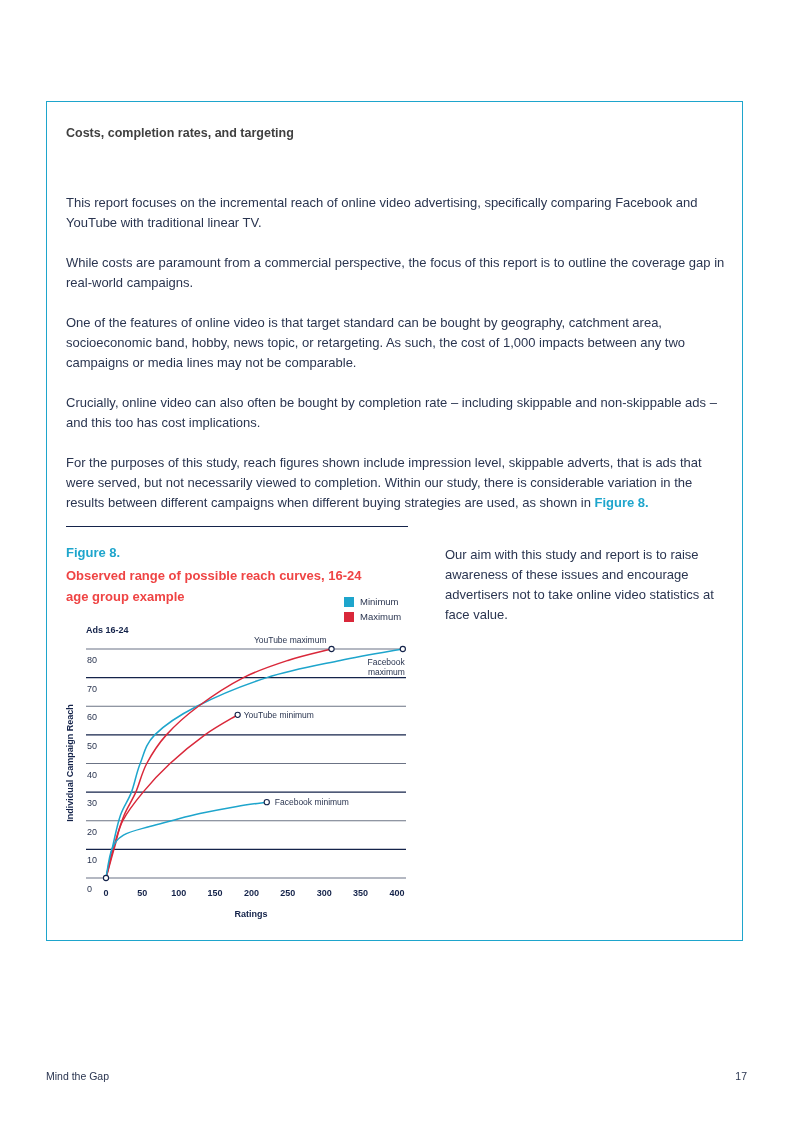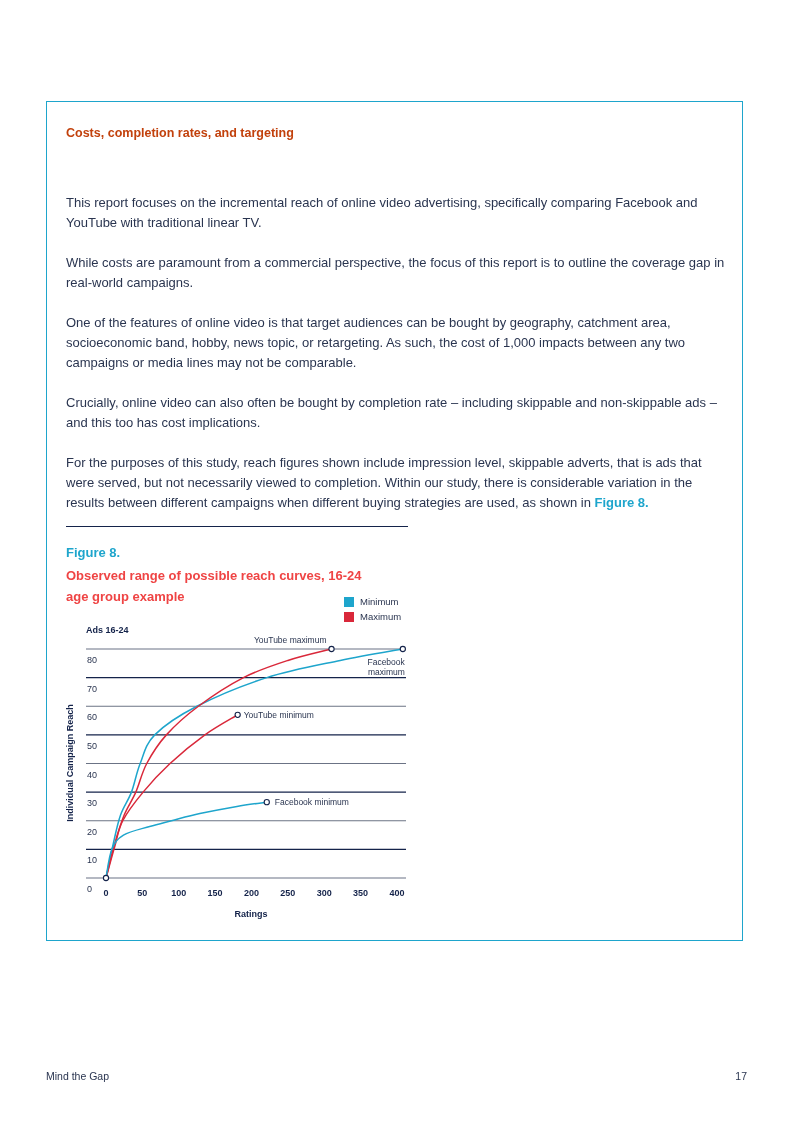--- a/index.html
+++ b/index.html
@@ -1,20 +1,20 @@
 <!DOCTYPE html>
 <html><head>
 <meta charset="utf-8">
 <style>
   html, body { margin: 0; padding: 0; background: #ffffff; }
   body { width: 793px; height: 1121px; position: relative; overflow: hidden;
          font-family: "Liberation Sans", sans-serif; color: #1b2a4a; }
   .box { position: absolute; left: 46px; top: 101px; width: 697px; height: 840px;
          border: 1.5px solid #1ea5cc; box-sizing: border-box; }
-  .heading { position: absolute; left: 66px; top: 126px; font-size: 12.5px; font-weight: bold; color: #c2410c; }
+  .heading { position: absolute; left: 66px; top: 126px; font-size: 12.5px; font-weight: bold; color: #404040; }
   .para { position: absolute; left: 66px; width: 660px; font-size: 13px; line-height: 20px; color: #2a3550; margin-top: 28px; }
   .para .fig-ref { color: #1ea5cc; font-weight: bold; }
   .rule { position: absolute; left: 66px; top: 526px; width: 342px; height: 0; border-top: 1.2px solid #14234a; }
   .fig-label { position: absolute; left: 66px; top: 545px; font-size: 13px; font-weight: bold; color: #1ea5cc; }
   .fig-title { position: absolute; left: 66px; top: 565px; width: 300px; font-size: 13px; line-height: 21px; font-weight: bold; color: #ef4444; }
   .legend { position: absolute; left: 344px; top: 594px; font-size: 9.5px; color: #2a3550; }
   .legend-item { display: flex; align-items: center; height: 15px; }
   .legend-swatch { width: 10px; height: 10px; margin-right: 6px; display: inline-block; }
   .chart { position: absolute; left: 60px; top: 620px; }
   .right-col { position: absolute; left: 445px; top: 545px; width: 290px; font-size: 13px; line-height: 20px; color: #2a3550; }
@@ -24,21 +24,21 @@
 </style>
 </head>
 <body>
 
 <div class="box"></div>
 
 <div class="heading">Costs, completion rates, and targeting</div>
 
 <div class="para" style="top:165px">This report focuses on the incremental reach of online video advertising, specifically comparing Facebook and YouTube with traditional linear TV.</div>
 <div class="para" style="top:225px">While costs are paramount from a commercial perspective, the focus of this report is to outline the coverage gap in real-world campaigns.</div>
-<div class="para" style="top:285px">One of the features of online video is that target audiences can be bought by geography, catchment area, socioeconomic band, hobby, news topic, or retargeting. As such, the cost of 1,000 impacts between any two campaigns or media lines may not be comparable.</div>
+<div class="para" style="top:285px">One of the features of online video is that target standard can be bought by geography, catchment area, socioeconomic band, hobby, news topic, or retargeting. As such, the cost of 1,000 impacts between any two campaigns or media lines may not be comparable.</div>
 <div class="para" style="top:365px">Crucially, online video can also often be bought by completion rate – including skippable and non-skippable ads – and this too has cost implications.</div>
 <div class="para" style="top:425px"><span>For the purposes of this study, reach figures shown include impression level, skippable adverts, that is ads that were served, but not necessarily viewed to completion. Within our study, there is considerable variation in the results between different campaigns when different buying strategies are used, as shown in </span><span class="fig-ref">Figure 8.</span></div>
 
 <div class="rule"></div>
 <div class="fig-label">Figure 8.</div>
 <div class="fig-title">Observed range of possible reach curves, 16-24 age group example</div>
 
 <div class="legend">
   <div class="legend-item">
     <span class="legend-swatch" style="background:#1ea5cc"></span>
@@ -101,16 +101,17 @@
   <g id="label-layer">
       <text x="344.82" y="45" font-size="8.5" fill="#2a3550" text-anchor="end" font-family="Liberation Sans, sans-serif">Facebook</text>
       <text x="344.82" y="55" font-size="8.5" fill="#2a3550" text-anchor="end" font-family="Liberation Sans, sans-serif">maximum</text>
       <text x="266.525" y="23" font-size="8.5" fill="#2a3550" text-anchor="end" font-family="Liberation Sans, sans-serif">YouTube maximum</text>
       <text x="183.6775" y="97.8375" font-size="8.5" fill="#2a3550" text-anchor="start" font-family="Liberation Sans, sans-serif">YouTube minimum</text>
       <text x="214.7775" y="185.14375" font-size="8.5" fill="#2a3550" text-anchor="start" font-family="Liberation Sans, sans-serif">Facebook minimum</text>
     </g>
 </svg>
 
 <div class="right-col">
+  <p>Our aim with this study and report is to raise awareness of these issues and encourage advertisers not to take online video statistics at face value.</p>
 </div>
 
 <div class="footer-left">Mind the Gap</div>
 <div class="footer-right">17</div>
 
 </body></html>

